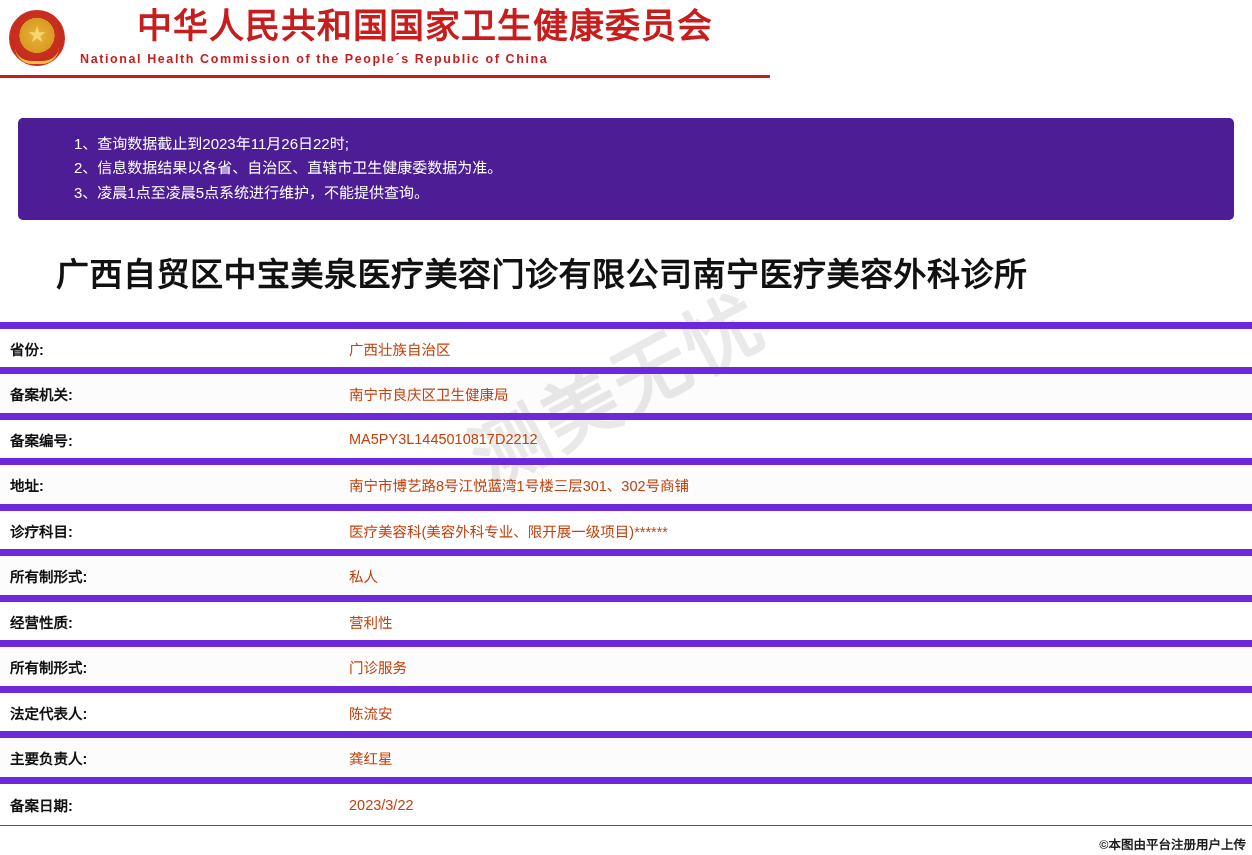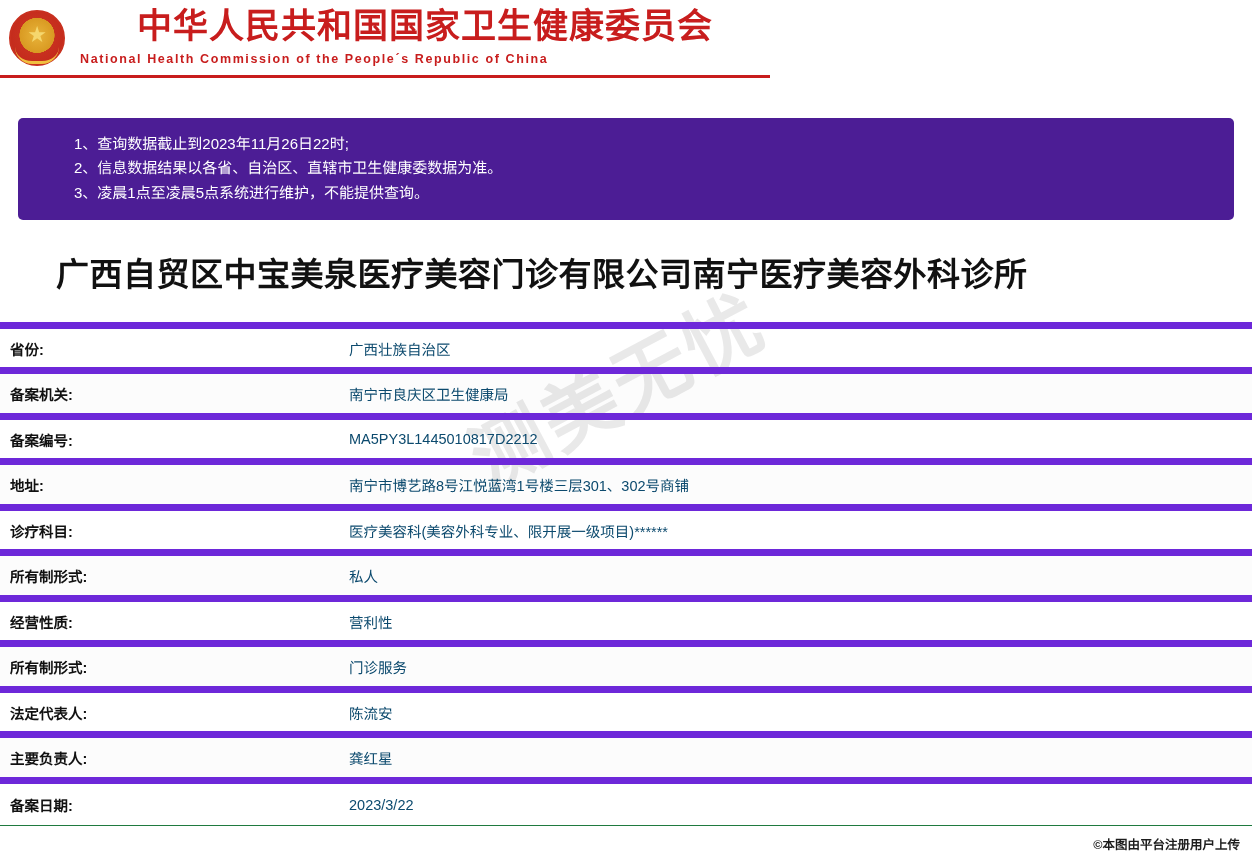--- a/index.html
+++ b/index.html
@@ -131,21 +131,21 @@
     vertical-align: middle;
   }
   .info-table td.label {
     width: 330px;
     padding-left: 10px;
     font-weight: bold;
     color: #111111;
   }
   .info-table td.value {
     padding-left: 8px;
-    color: #0c4a6e;
+    color: #c2410c;
     font-weight: normal;
   }
   .info-table tr:nth-child(even) td { background: rgba(0,0,0,0.012); }
 
   
   .watermark {
     position: absolute;
     left: 455px;
     top: 330px;
     transform: rotate(-28deg);
@@ -154,21 +154,21 @@
     color: rgba(120,120,120,0.16);
     letter-spacing: 4px;
     pointer-events: none;
     user-select: none;
     white-space: nowrap;
     z-index: 1;
     font-family: "Liberation Serif", "DejaVu Serif", serif;
   }
   .footer-note {
     position: absolute;
-    right: 12px;
+    right: 6px;
     bottom: 2px;
     font-size: 12.5px;
     font-weight: bold;
     color: #1d1d1d;
     white-space: nowrap;
     z-index: 3;
   }
 </style>
 </head>
 <body>

